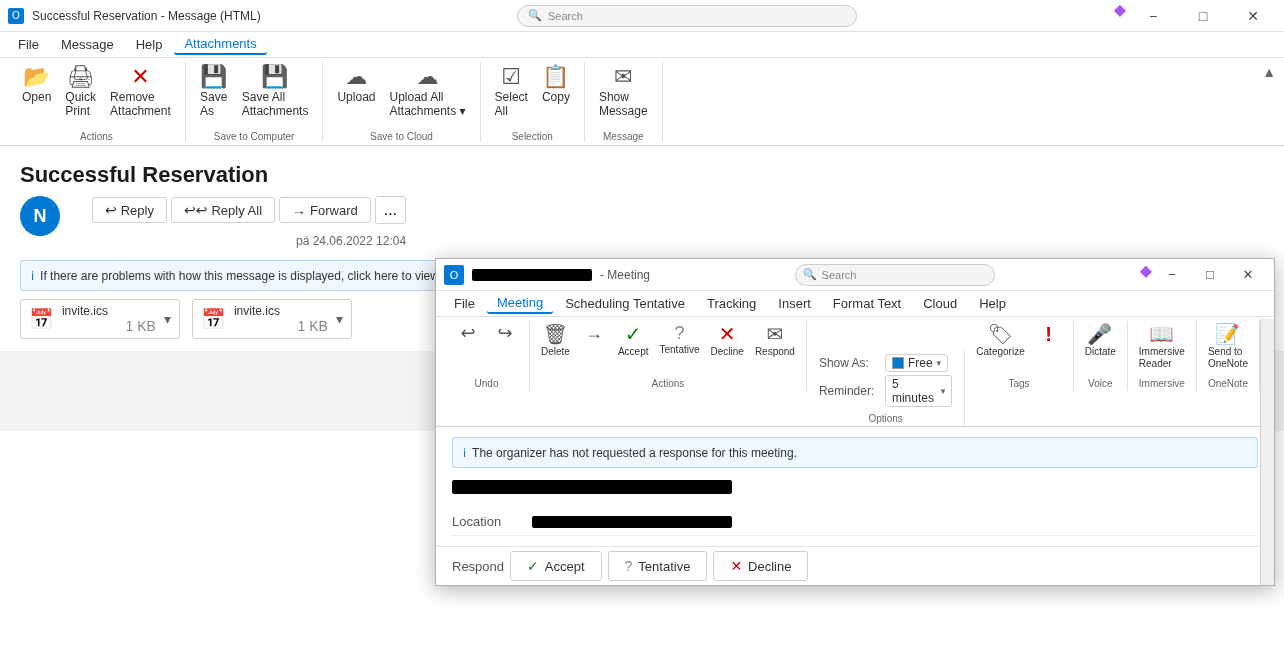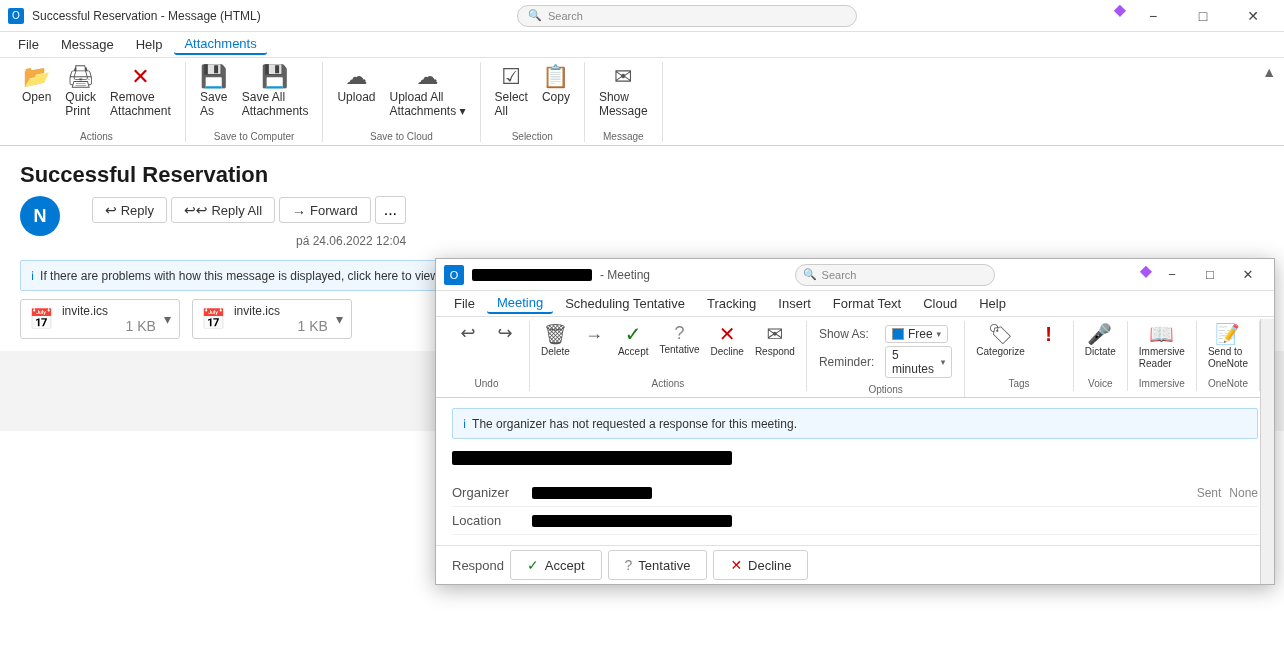--- a/index.html
+++ b/index.html
@@ -653,21 +653,21 @@
           <span class="label">Decline</span>
         </div>
         <div class="popup-ribbon-btn">
           <span class="icon">✉</span>
           <span class="label">Respond</span>
         </div>
       </div>
       <div class="popup-ribbon-group-label">Actions</div>
     </div>
 
-    <div class="popup-ribbon-group" style="min-width:140px;">
+    <div class="popup-ribbon-group" style="min-width:140px;margin-top:29px;">
       <div class="options-group">
         <div class="options-row">
           <span class="options-label">Show As:</span>
           <div class="options-value">
             <div class="options-color-box"></div>
             <span>Free</span>
             <span class="dropdown-arrow">▾</span>
           </div>
         </div>
         <div class="options-row">
@@ -731,28 +731,20 @@
 
   <div class="popup-content">
 
     <div class="info-notice">
       <span class="info-icon">ℹ</span>
       <span>The organizer has not requested a response for this meeting.</span>
     </div>
 
     <div class="meeting-subject"></div>
 
-    <div class="meeting-field">
-      <span class="field-label">Organizer</span>
-      <div class="field-redacted"></div>
-      <div class="sent-none">
-        <span>Sent</span>
-        <span>None</span>
-      </div>
-    </div>
 
 
     <div class="meeting-field">
       <span class="field-label">Location</span>
       <div class="field-value-redacted"></div>
     </div>
   </div>
 
   <div style="padding:4px 16px; border-top:1px solid #e0e0e0; display:flex; align-items:center; gap:6px;">
     <span style="font-size:13px; color:#555;">Respond</span>

